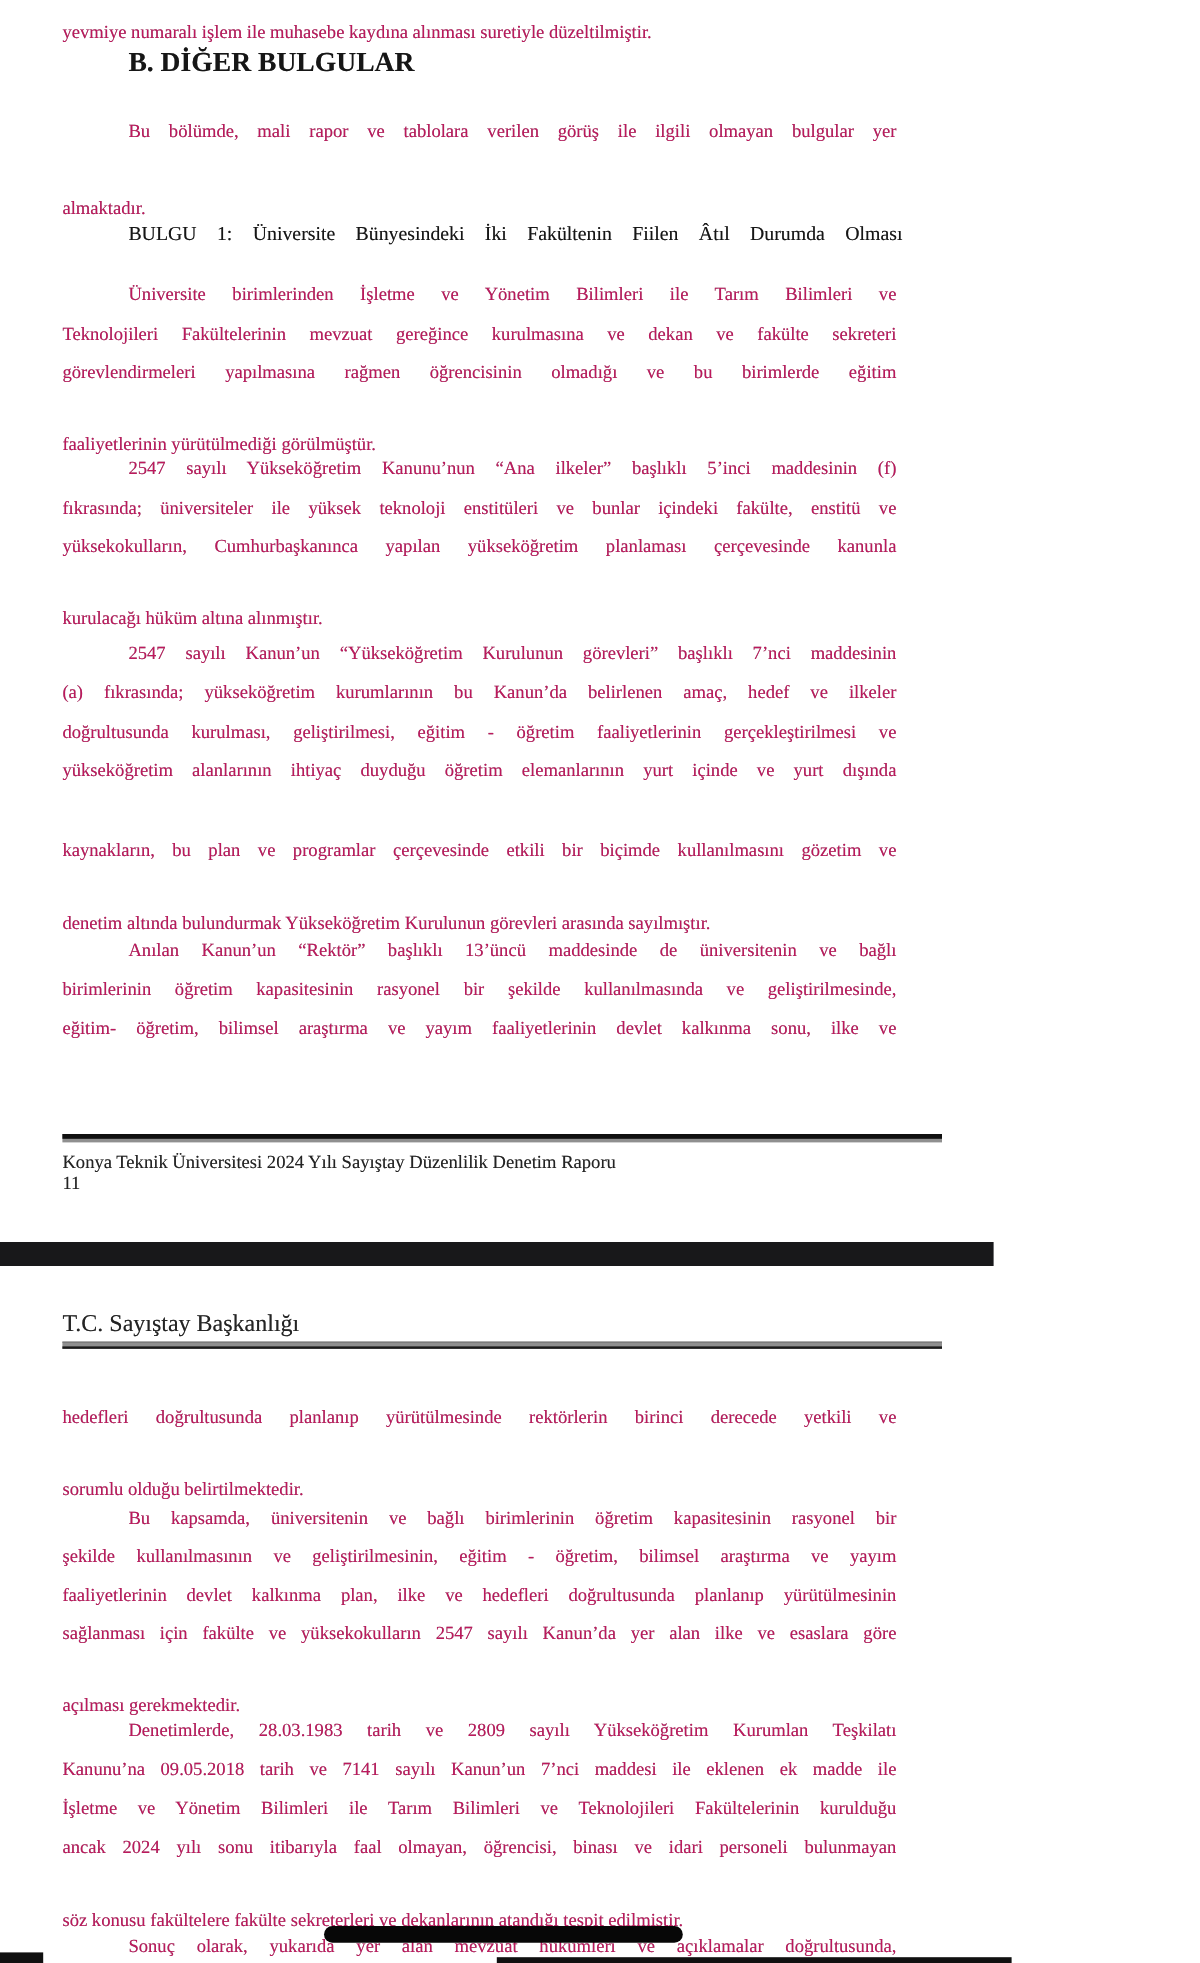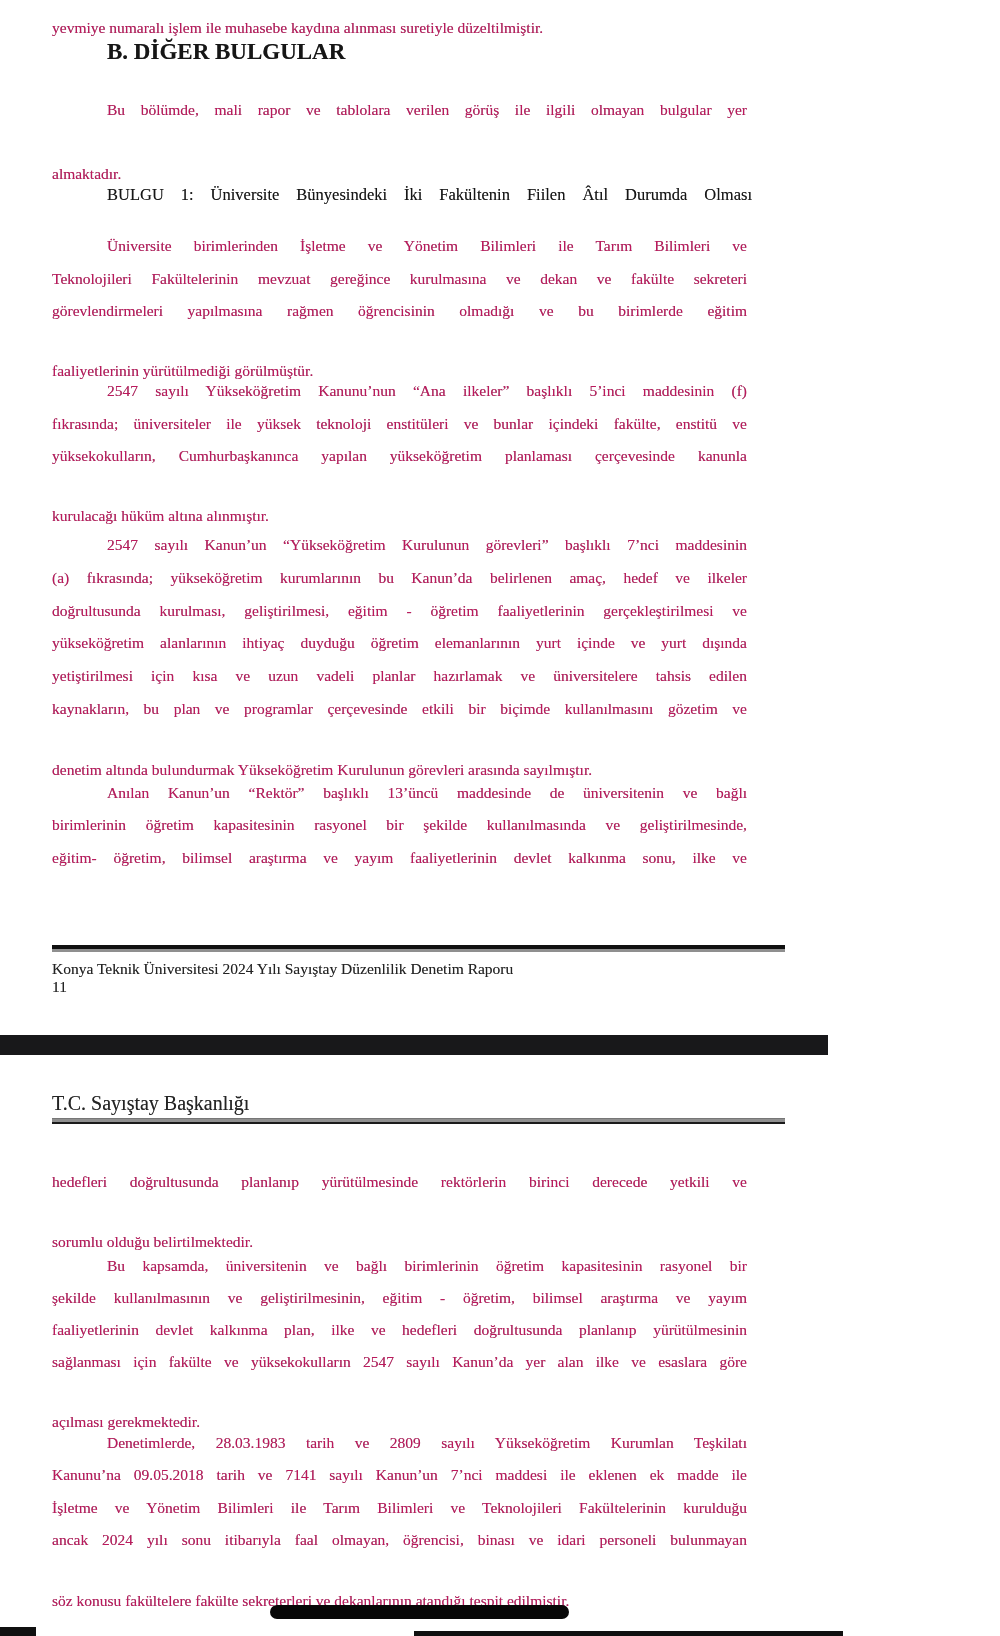--- a/index.html
+++ b/index.html
@@ -91,21 +91,20 @@
 
   <div class="ln ind" style="top:381px">2547 sayılı Yükseköğretim Kanunu’nun “Ana ilkeler” başlıklı 5’inci maddesinin (f)</div>
   <div class="ln" style="top:414px">fıkrasında; üniversiteler ile yüksek teknoloji enstitüleri ve bunlar içindeki fakülte, enstitü ve</div>
   <div class="ln" style="top:446px">yüksekokulların, Cumhurbaşkanınca yapılan yükseköğretim planlaması çerçevesinde kanunla</div>
   <div class="ln nat" style="top:478px">kurulacağı hüküm altına alınmıştır.</div>
 
   <div class="ln ind" style="top:535px">2547 sayılı Kanun’un “Yükseköğretim Kurulunun görevleri” başlıklı 7’nci maddesinin</div>
   <div class="ln" style="top:568px">(a) fıkrasında; yükseköğretim kurumlarının bu Kanun’da belirlenen amaç, hedef ve ilkeler</div>
   <div class="ln" style="top:601px">doğrultusunda kurulması, geliştirilmesi, eğitim - öğretim faaliyetlerinin gerçekleştirilmesi ve</div>
   <div class="ln" style="top:633px">yükseköğretim alanlarının ihtiyaç duyduğu öğretim elemanlarının yurt içinde ve yurt dışında</div>
-  <div class="ln" style="top:666px">yetiştirilmesi için kısa ve uzun vadeli planlar hazırlamak ve üniversitelere tahsis edilen</div>
   <div class="ln" style="top:699px">kaynakların, bu plan ve programlar çerçevesinde etkili bir biçimde kullanılmasını gözetim ve</div>
   <div class="ln nat" style="top:732px">denetim altında bulundurmak Yükseköğretim Kurulunun görevleri arasında sayılmıştır.</div>
 
   <div class="ln ind" style="top:783px">Anılan Kanun’un “Rektör” başlıklı 13’üncü maddesinde de üniversitenin ve bağlı</div>
   <div class="ln" style="top:815px">birimlerinin öğretim kapasitesinin rasyonel bir şekilde kullanılmasında ve geliştirilmesinde,</div>
   <div class="ln" style="top:848px">eğitim- öğretim, bilimsel araştırma ve yayım faaliyetlerinin devlet kalkınma sonu, ilke ve</div>
 
   <div class="footer-rule"></div>
   <div class="footer-row">
     <span>Konya Teknik Üniversitesi 2024 Yılı Sayıştay Düzenlilik Denetim Raporu</span>
@@ -125,18 +124,19 @@
   <div class="ln" style="top:1320px">faaliyetlerinin devlet kalkınma plan, ilke ve hedefleri doğrultusunda planlanıp yürütülmesinin</div>
   <div class="ln" style="top:1352px">sağlanması için fakülte ve yüksekokulların 2547 sayılı Kanun’da yer alan ilke ve esaslara göre</div>
   <div class="ln nat" style="top:1384px">açılması gerekmektedir.</div>
 
   <div class="ln ind" style="top:1433px">Denetimlerde, 28.03.1983 tarih ve 2809 sayılı Yükseköğretim Kurumlan Teşkilatı</div>
   <div class="ln" style="top:1465px">Kanunu’na 09.05.2018 tarih ve 7141 sayılı Kanun’un 7’nci maddesi ile eklenen ek madde ile</div>
   <div class="ln" style="top:1498px">İşletme ve Yönetim Bilimleri ile Tarım Bilimleri ve Teknolojileri Fakültelerinin kurulduğu</div>
   <div class="ln" style="top:1530px">ancak 2024 yılı sonu itibarıyla faal olmayan, öğrencisi, binası ve idari personeli bulunmayan</div>
   <div class="ln nat" style="top:1563px">söz konusu fakültelere fakülte sekreterleri ve dekanlarının atandığı tespit edilmiştir.</div>
 
+  <div class="ln ind" style="top:1613px">Sonuç olarak, yukarıda yer alan mevzuat hükümleri ve açıklamalar doğrultusunda,</div>
   <div class="redaction-bar"></div>
 
   <div class="edge-line-left"></div>
   <div class="edge-line-right"></div>
 
 </div>
 
 </body></html>

